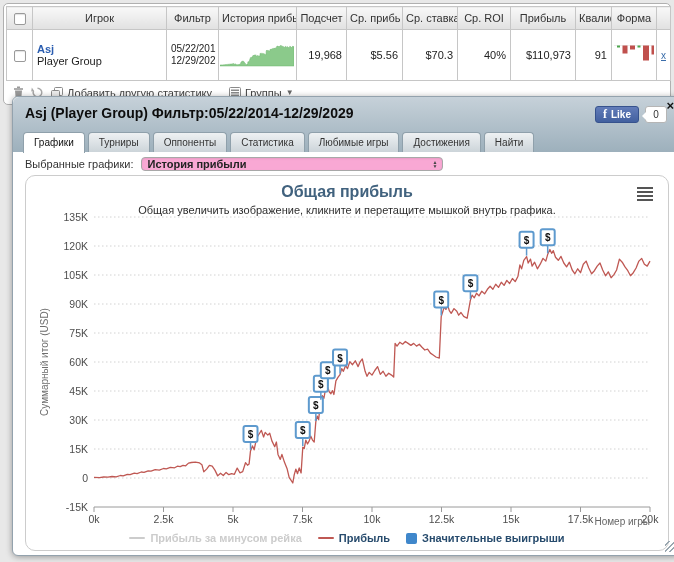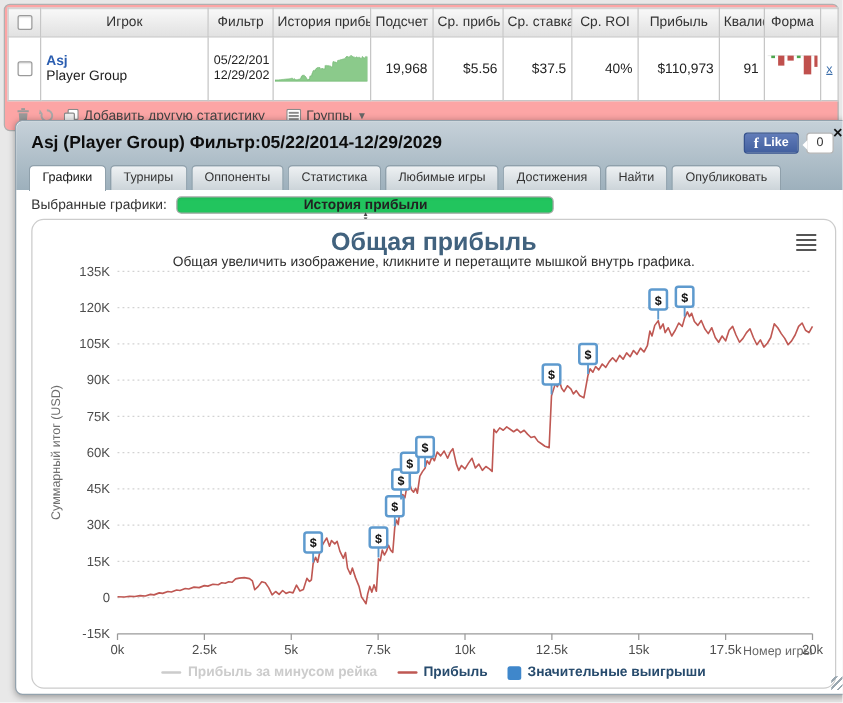--- a/index.html
+++ b/index.html
@@ -3,21 +3,21 @@
 <meta charset="utf-8">
 <style>
   * { box-sizing: border-box; }
   html,body { margin:0; padding:0; }
   body {
     width:674px; height:562px; position:relative; overflow:hidden;
     background:#e8e8e8; font-family:"Liberation Sans", sans-serif; color:#222;
   }
   
   .top-box{ position:absolute; top:3px; left:3px; width:668px;
-    border:1px solid #b0b0b0; border-radius:5px; background:#fca5a5; padding:2px; }
+    border:1px solid #b0b0b0; border-radius:5px; background:#ffffff; padding:2px; }
   table.stats{ border-collapse:collapse; table-layout:fixed; width:664px; background:#fff; font-size:11px; }
   table.stats th{ background:linear-gradient(#f8f8f8,#e1e1e1); border:1px solid #c6c6c6;
     color:#333; font-weight:normal; height:23px; padding:0 3px; white-space:nowrap; overflow:hidden; }
   table.stats td{ border:1px solid #c6c6c6; height:29px; padding:13px 4px; white-space:nowrap; overflow:hidden; }
   td.num{ text-align:right; }
   .cb{ display:inline-block; width:12px; height:12px; background:#fff; border:1px solid #9a9a9a;
     border-radius:2px; vertical-align:middle; box-shadow:inset 0 1px 1px rgba(0,0,0,.12); }
   .player-name{ color:#2a5db0; font-weight:bold; }
   .player-type{ color:#222; }
   .dates{ font-size:10px; line-height:12px; color:#222; }
@@ -40,29 +40,29 @@
     display:flex; align-items:center; justify-content:center; }
   .like-count::before{ content:""; position:absolute; left:-4px; top:5px;
     border-top:4px solid transparent; border-bottom:4px solid transparent; border-right:4px solid #fff; }
   .close-x{ position:absolute; top:2px; right:5px; font-size:13px; font-weight:bold; color:#111; line-height:13px; }
   .tabs{ position:absolute; left:10px; bottom:0; display:flex; gap:3px; }
   .tab{ background:linear-gradient(#eef1f3,#ccd4d9); border:1px solid #8fa0ab; border-bottom:none;
     border-radius:4px 4px 0 0; padding:4px 10px 3px; font-size:10px; color:#333; }
   .tab.active{ background:#fff; color:#111; padding-bottom:5px; margin-bottom:-1px; }
   .select-row{ position:absolute; top:57px; left:0; display:flex; align-items:center; gap:8px;
     padding:3px 12px; font-size:11px; color:#333; }
-  .selectbox{ width:302px; height:14px; border:1px solid #a8a8a8; border-radius:4px; background:#22c55e;
+  .selectbox{ width:302px; height:14px; border:1px solid #a8a8a8; border-radius:4px; background:#f9a8d4;
     display:flex; align-items:center; justify-content:space-between; padding:0 5px;
-    font-size:11px; font-weight:bold; color:#222; box-shadow:inset 0 1px 2px rgba(0,0,0,.08);flex-direction:column; }
+    font-size:11px; font-weight:bold; color:#222; box-shadow:inset 0 1px 2px rgba(0,0,0,.08); }
   .sel-arrows{ display:flex; flex-direction:column; font-size:5px; line-height:4px; color:#444; }
   
   .chart-box{ position:absolute; left:12px; top:78px; width:644px; height:376px;
     border:1px solid #ccc; border-radius:10px; background:#fff; }
   .chart-title{ position:absolute; top:7px; width:100%; text-align:center;
-    font-size:20px; font-weight:bold; color:#41627e; }
+    font-size:16px; font-weight:bold; color:#41627e; }
   .chart-sub{ position:absolute; top:28px; width:100%; text-align:center; font-size:11px; color:#2e2e2e; }
   .burger{ position:absolute; top:11px; right:15px; width:16px; height:14px;
     background:repeating-linear-gradient(#555 0 2px, transparent 2px 4px); }
   svg.plot{ position:absolute; left:0; top:0; }
   .legend{ position:absolute; bottom:6px; width:100%; display:flex; justify-content:center;
     align-items:flex-start; gap:16px; font-size:11px; font-weight:bold; color:#274b6d; }
   .legend .item{ display:flex; align-items:center; gap:5px; }
   .lg-line{ width:16px; height:2px; border-radius:1px; }
   .lg-sq{ width:11px; height:11px; border-radius:2px; }
   .xlabel{ position:absolute; right:18px; bottom:23px; font-size:10px; color:#666; }
@@ -113,21 +113,21 @@
         <div class="dates">05/22/201</div>
         <div class="dates">12/29/202</div>
       </td>
       <td style="padding:1px">
         <svg id="spark-profit" width="74" height="25">
               <path d="M0 24L0.0 22.9L0.7 23.0L1.3 22.9L1.9 22.9L2.4 22.9L3.0 22.9L3.5 22.8L3.9 22.8L4.4 22.7L4.8 22.7L5.4 22.6L5.7 22.6L6.3 22.5L6.7 22.5L7.2 22.4L7.6 22.4L8.1 22.3L8.7 22.3L9.3 22.2L9.6 22.2L10.2 22.1L10.7 22.1L11.1 22.0L11.5 22.0L11.8 21.9L12.2 21.9L12.6 21.7L12.9 21.7L13.5 21.6L14.1 21.7L14.4 21.9L14.6 22.5L15.0 22.2L15.4 21.9L15.7 22.0L16.1 22.3L16.5 22.8L16.8 22.6L17.2 22.8L17.6 22.5L17.9 22.7L18.3 22.6L18.7 22.7L19.1 22.1L19.4 22.6L19.8 22.4L20.2 21.7L20.4 21.9L20.6 21.8L20.8 20.7L21.1 20.2L21.3 20.6L21.6 19.6L22.0 19.2L22.3 18.9L22.6 19.5L22.8 19.1L23.1 19.3L23.4 19.1L23.7 19.8L24.1 20.3L24.3 19.9L24.5 21.0L24.8 21.4L25.0 21.0L25.3 21.6L25.7 22.2L26.0 23.0L26.2 23.0L26.5 23.0L26.6 22.7L26.9 22.2L27.1 22.6L27.3 22.1L27.6 22.6L27.8 20.3L28.0 20.5L28.2 19.7L28.4 20.1L28.6 19.8L28.9 19.4L29.1 19.7L29.3 19.9L29.5 18.2L29.7 17.7L29.9 18.0L30.2 16.3L30.4 15.9L30.6 16.1L30.8 15.3L31.1 15.2L31.3 15.6L31.5 15.7L31.7 15.5L31.9 15.8L32.2 14.6L32.5 14.3L32.7 14.1L33.0 13.6L33.2 13.8L33.5 13.3L33.7 13.6L34.0 13.0L34.4 13.2L34.8 12.9L35.1 13.4L35.4 13.0L35.7 12.7L36.1 13.8L36.3 14.2L36.6 13.9L37.0 14.1L37.4 13.7L37.7 13.4L38.1 14.1L38.5 13.8L38.9 14.2L39.2 14.0L39.6 14.1L39.9 14.3L40.1 11.4L40.3 11.6L40.7 11.3L41.1 11.5L41.4 11.2L41.8 11.4L42.2 11.6L42.5 11.4L42.9 11.6L43.3 11.5L43.7 11.7L44.0 12.0L44.4 11.9L44.8 12.2L45.1 12.4L45.5 12.6L46.0 12.7L46.2 9.1L46.4 8.6L46.6 8.2L46.8 8.5L47.1 8.1L47.3 8.6L47.5 8.8L47.9 8.4L48.3 8.6L48.5 9.0L48.8 8.7L49.2 9.1L49.7 9.2L50.1 7.7L50.3 7.2L50.6 7.5L50.9 7.1L51.2 7.3L51.6 6.9L52.0 7.1L52.4 6.7L52.7 6.5L53.1 6.7L53.5 6.3L53.8 6.6L54.2 6.1L54.6 6.4L54.9 6.0L55.3 6.2L55.7 5.8L56.1 6.1L56.4 5.6L56.7 4.6L56.9 5.0L57.2 4.2L57.6 3.9L57.8 4.5L58.1 4.1L58.3 4.7L58.6 4.4L59.0 5.0L59.4 4.6L59.8 4.1L60.1 4.3L60.4 3.7L60.7 3.3L60.9 3.6L61.1 3.4L61.4 4.0L61.8 4.2L62.2 3.9L62.5 4.5L62.9 4.8L63.3 4.4L63.6 5.1L64.0 5.4L64.4 5.0L64.8 5.3L65.1 4.6L65.5 4.3L65.9 4.9L66.2 5.4L66.6 5.1L67.0 4.7L67.3 4.5L67.7 5.1L68.1 5.6L68.5 5.2L68.8 5.7L69.2 5.5L69.6 5.1L69.9 4.1L70.3 4.4L70.7 4.8L71.0 5.1L71.4 5.6L71.8 5.3L72.1 4.9L72.5 4.3L72.9 4.1L73.3 4.6L73.6 4.7L74.0 4.3L74 24 Z" fill="#8bca8b" stroke="#6fb56f" stroke-width="0.5"></path>
             </svg>
       </td>
       <td class="num">19,968</td>
       <td class="num">$5.56</td>
-      <td class="num">$37.5</td>
+      <td class="num">$70.3</td>
       <td class="num">40%</td>
       <td class="num">$110,973</td>
       <td class="num">91</td>
       <td style="padding:1px 2px">
         <svg id="spark-form" width="40" height="25">
               <line x1="0" x2="40" y1="3.5" y2="3.5" stroke="#ddd" stroke-width="0.5"></line>
               <rect x="3" y="3.5" width="3" height="2" fill="#4ea64e"></rect>
               <rect x="8.5" y="3.5" width="5" height="8" fill="#c0504d"></rect>
               <rect x="16" y="3.5" width="5" height="4" fill="#c0504d"></rect>
               <rect x="23.5" y="3.5" width="3" height="2" fill="#4ea64e"></rect>
@@ -184,21 +184,20 @@
     </div>
     <div class="like-count">0</div>
     <div class="tabs" id="tab-bar">
         <div class="tab active">Графики</div>
         <div class="tab">Турниры</div>
         <div class="tab">Оппоненты</div>
         <div class="tab">Статистика</div>
         <div class="tab">Любимые игры</div>
         <div class="tab">Достижения</div>
         <div class="tab">Найти</div>
-        <div class="tab">Опубликовать</div>
       </div>
   </div>
   <div class="close-x">×</div>
 
   <div class="select-row">
     <span>Выбранные графики:</span>
     <div class="selectbox">
       <span>История прибыли</span>
       <span class="sel-arrows">
           <span>▲</span>

